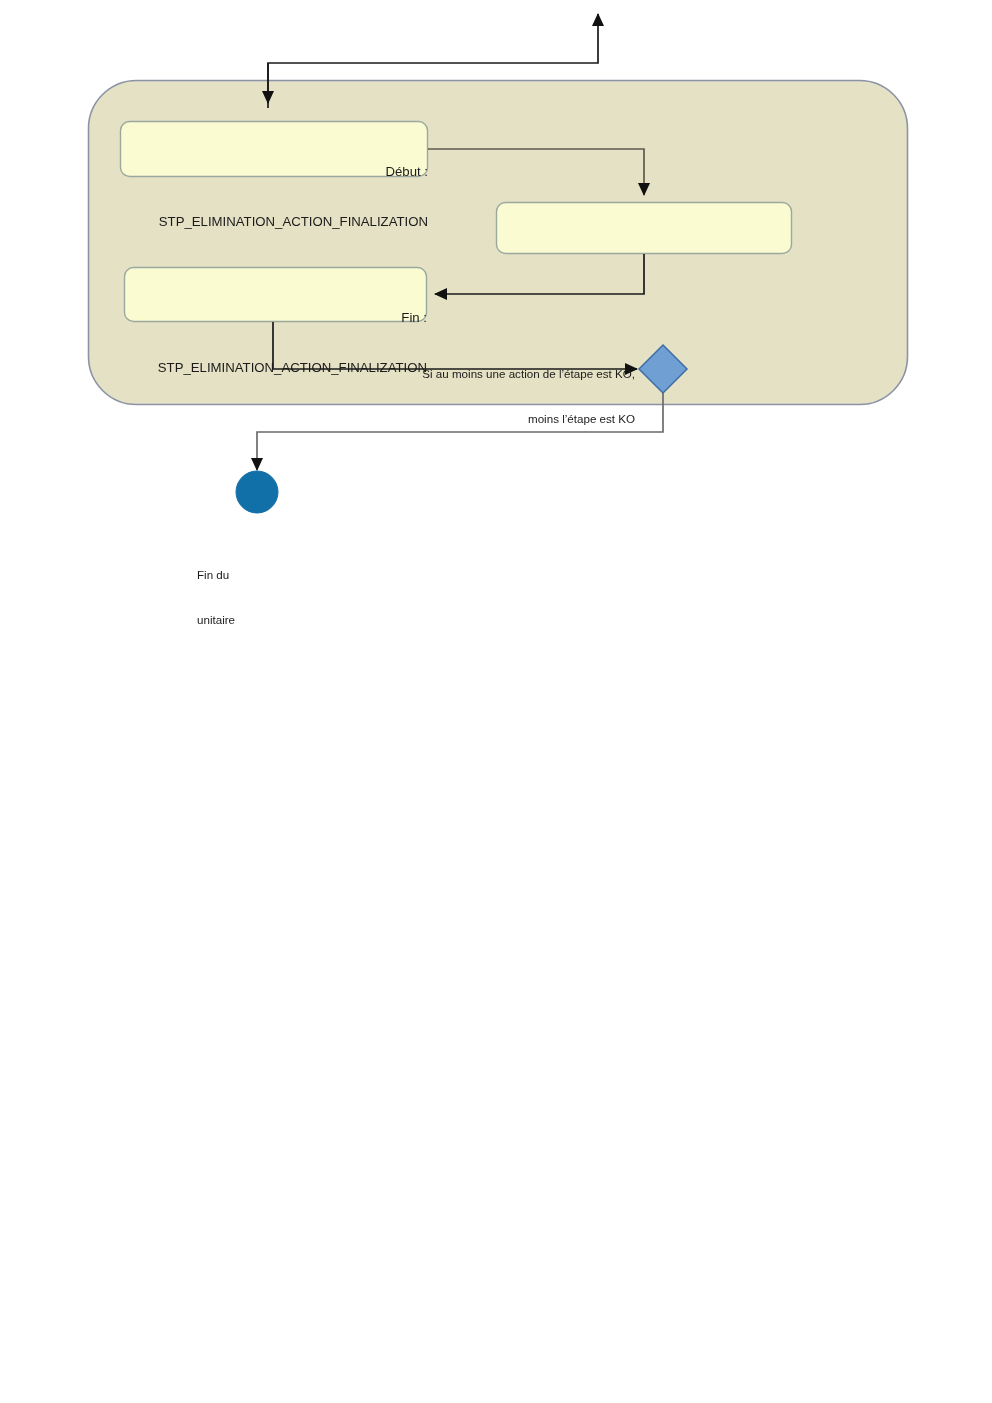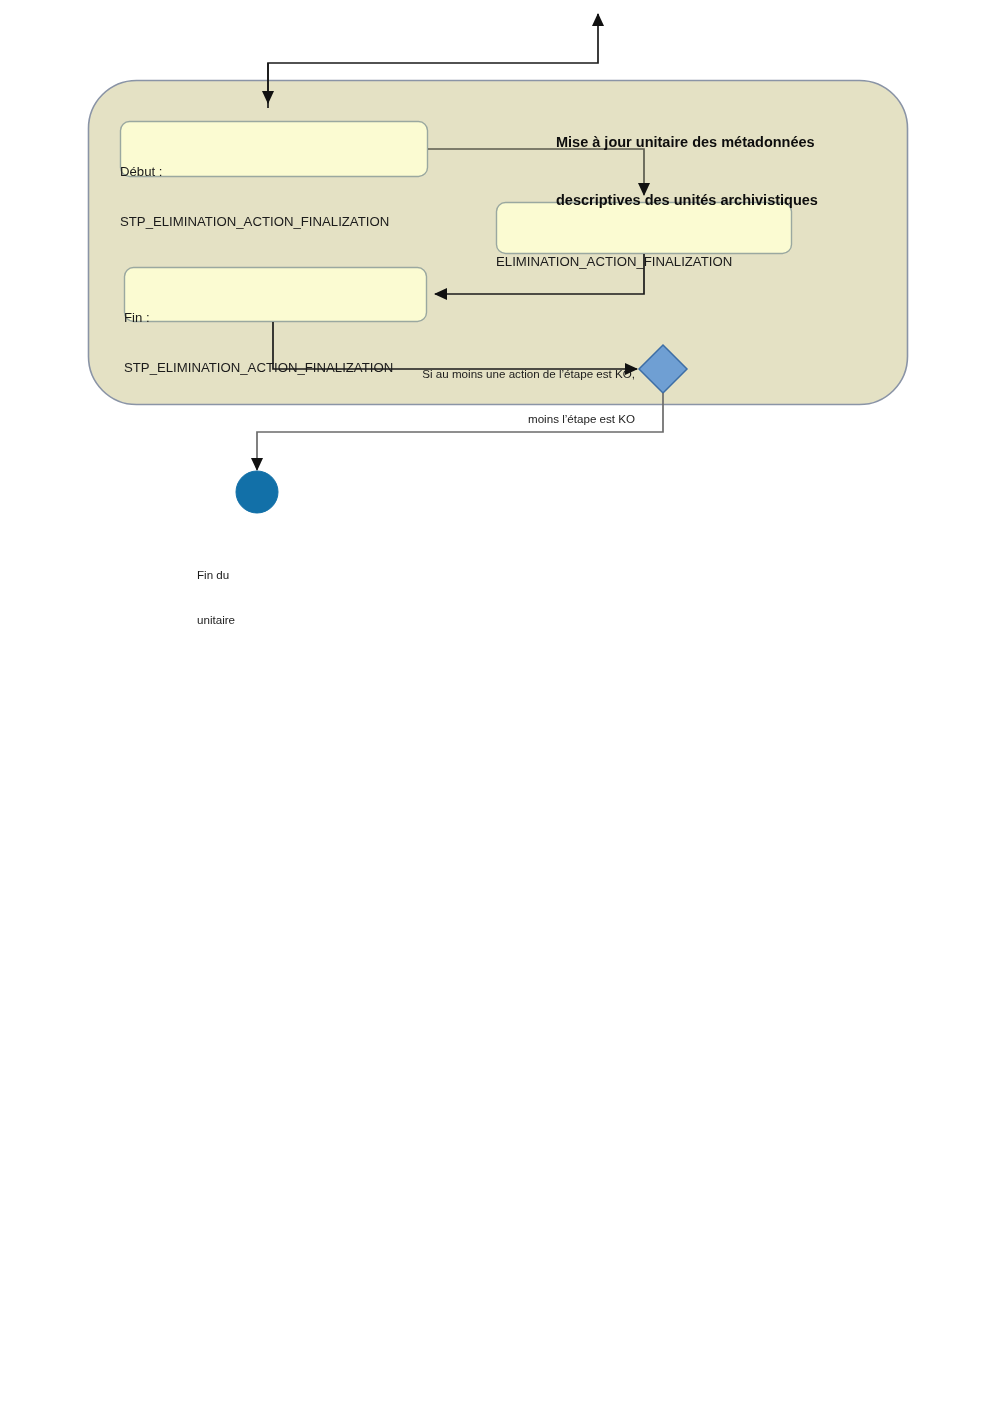--- a/index.html
+++ b/index.html
@@ -25,21 +25,21 @@
   svg.canvas {
     position: absolute;
     left: 0;
     top: 0;
     width: 992px;
     height: 1403px;
     display: block;
   }
   .node-label {
     position: absolute;
-    text-align: left;
+    text-align: right;
     color: #1b1b1b;
     line-height: 1.28;
     white-space: pre;
     pointer-events: none;
   }
   .partition-title {
     position: absolute;
     font-size: 14.5px;
     font-weight: bold;
     color: #0d0d0d;
@@ -99,33 +99,26 @@
 
     <path d="M273,322 L273,369 L637,369" fill="none" stroke="#1a1a1a" stroke-width="1.7" marker-end="url(#arrowBlackBig)"></path>
 
     <polygon points="663,345 687,369 663,393 639,369" fill="#6f9fd3" stroke="#3d6ea5" stroke-width="1.5"></polygon>
 
     <path d="M663,393 L663,432 L257,432 L257,470" fill="none" stroke="#6b6b6b" stroke-width="1.7" marker-end="url(#arrowBlackBig)"></path>
 
     <circle cx="257" cy="492" r="21" fill="#1270a8" stroke="#1270a8" stroke-width="1"></circle>
   </svg>
 
-  <div class="partition-title" style="left:556px; top:95px; width:350px;">
-    <div>Mise à jour unitaire des métadonnées</div>
-    <div>descriptives des unités archivistiques</div>
-  </div>
 
   <div class="node-label box-text" style="left:120px; top:130px; width:308px;">
     <div>Début :</div>
     <div>STP_ELIMINATION_ACTION_FINALIZATION</div>
   </div>
 
-  <div class="node-label box-text" style="left:496px; top:220px; width:296px;">
-    <div>ELIMINATION_ACTION_FINALIZATION</div>
-  </div>
 
   <div class="node-label box-text" style="left:124px; top:276px; width:303px;">
     <div>Fin :</div>
     <div>STP_ELIMINATION_ACTION_FINALIZATION</div>
   </div>
 
   <div class="edge-label" style="left:355px; top:336px; width:280px;">
     <div>Si au moins une action de l’étape est KO,</div>
     <div>moins l’étape est KO</div>
   </div>

